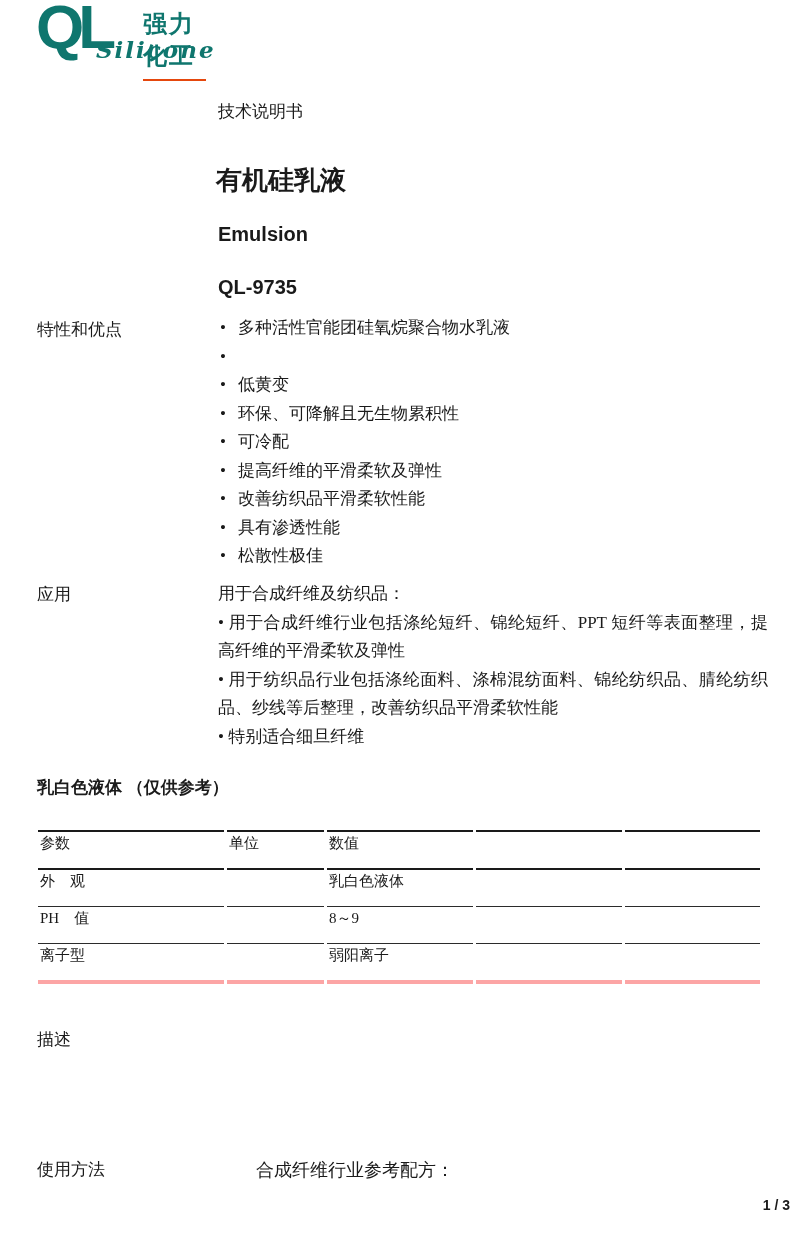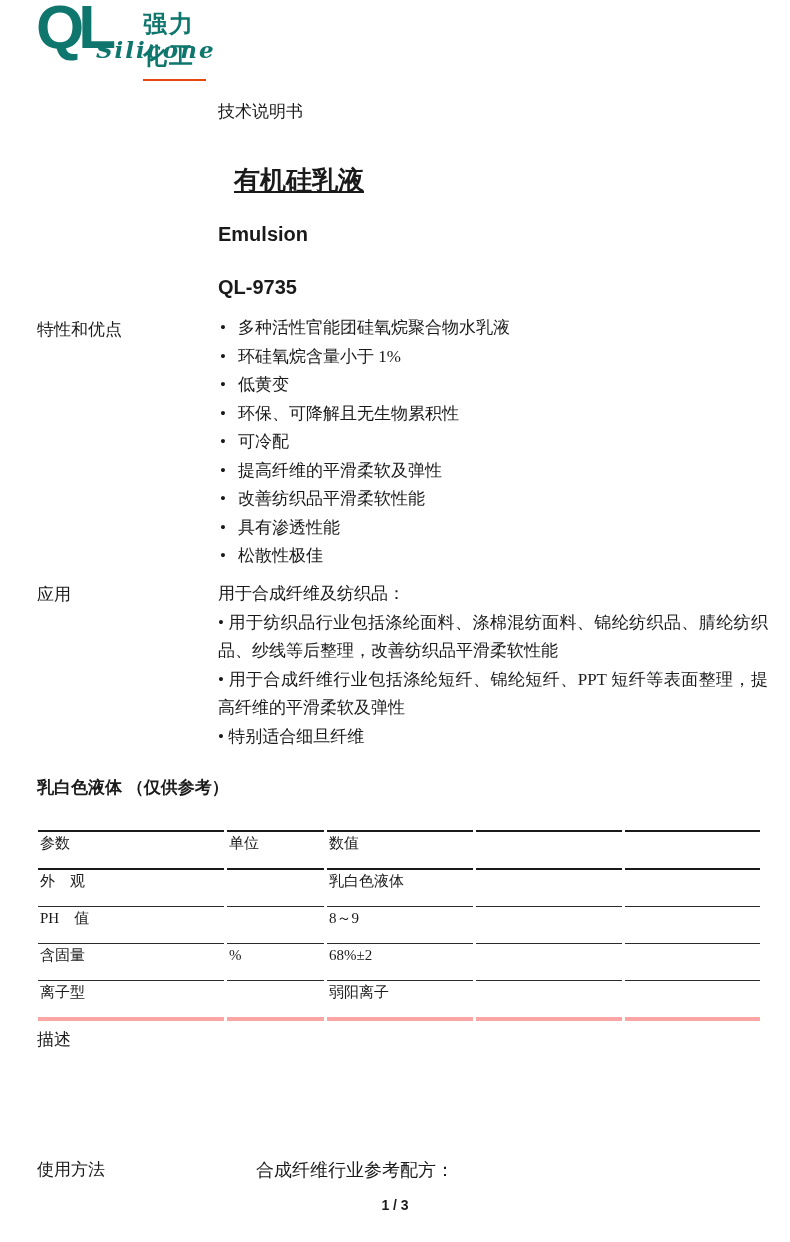--- a/index.html
+++ b/index.html
@@ -31,22 +31,22 @@
   }
   .logo-en {
     position: absolute; left: 60px; top: 34px;
     font-family: "DejaVu Serif", serif;
     font-style: italic; font-weight: bold; font-size: 23px;
     letter-spacing: 2px;
   }
   
   .doc-type { position: absolute; left: 218px; top: 100px; font-size: 17px; }
   .product-title {
-    position: absolute; left: 234px; top: 163px;
-    font-family: "Liberation Sans", sans-serif; font-weight: bold; font-size: 26px; text-decoration: underline;
+    position: absolute; left: 216px; top: 163px;
+    font-family: "Liberation Sans", sans-serif; font-weight: bold; font-size: 26px;
   }
   .product-subtitle {
     position: absolute; left: 218px; top: 223px;
     font-family: "Liberation Sans", sans-serif; font-weight: bold; font-size: 20px;
   }
   .product-code {
     position: absolute; left: 218px; top: 276px;
     font-family: "Liberation Sans", sans-serif; font-weight: bold; font-size: 20px;
   }
   
@@ -80,21 +80,21 @@
   .col-unit  { width: 97px; }
   .col-value { width: 146px; }
   .col-fill1 { width: 146px; }
   .col-fill2 { width: 135px; }
   
   .description { position: absolute; left: 256px; top: 1028px; width: 512px; font-size: 17.5px; line-height: 28px; text-align: justify; }
   .usage-body { position: absolute; left: 256px; top: 1158px; width: 512px; font-size: 18px; }
   
   .page-number {
     position: absolute; left: 0; top: 1197px; width: 100%;
-    text-align: center;
+    text-align: right;
     font-family: "Liberation Sans", sans-serif; font-weight: bold; font-size: 14px;
   }
 </style>
 </head>
 <body>
 
 <div class="page">
 
   <div class="logo">
     <span class="logo-ql">QL</span>
@@ -108,21 +108,20 @@
   <div class="product-code">QL-9735</div>
 
   <div class="label" style="top:318px">特性和优点</div>
   <ul class="features">
     <li>
         <span class="bullet">•</span>
         <span>多种活性官能团硅氧烷聚合物水乳液</span>
       </li>
     <li>
         <span class="bullet">•</span>
-        <span>环硅氧烷含量小于 1%</span>
       </li>
     <li>
         <span class="bullet">•</span>
         <span>低黄变</span>
       </li>
     <li>
         <span class="bullet">•</span>
         <span>环保、可降解且无生物累积性</span>
       </li>
     <li>
@@ -143,22 +142,22 @@
       </li>
     <li>
         <span class="bullet">•</span>
         <span>松散性极佳</span>
       </li>
   </ul>
 
   <div class="label" style="top:583px">应用</div>
   <div class="application">
     <p>用于合成纤维及纺织品：</p>
+    <p>• 用于合成纤维行业包括涤纶短纤、锦纶短纤、PPT 短纤等表面整理，提高纤维的平滑柔软及弹性</p>
     <p>• 用于纺织品行业包括涤纶面料、涤棉混纺面料、锦纶纺织品、腈纶纺织品、纱线等后整理，改善纺织品平滑柔软性能</p>
-    <p>• 用于合成纤维行业包括涤纶短纤、锦纶短纤、PPT 短纤等表面整理，提高纤维的平滑柔软及弹性</p>
     <p>• 特别适合细旦纤维</p>
   </div>
 
   <div class="props-heading">乳白色液体 （仅供参考）</div>
   <table class="props-table">
     <thead>
       <tr>
         <th class="col-param">参数</th>
         <th class="col-unit">单位</th>
         <th class="col-value">数值</th>
@@ -175,27 +174,20 @@
         <td></td>
       </tr>
       <tr>
         <td>PH　值</td>
         <td></td>
         <td>8～9</td>
         <td></td>
         <td></td>
       </tr>
       <tr>
-        <td>含固量</td>
-        <td>%</td>
-        <td>68%±2</td>
-        <td></td>
-        <td></td>
-      </tr>
-      <tr>
         <td>离子型</td>
         <td></td>
         <td>弱阳离子</td>
         <td></td>
         <td></td>
       </tr>
     </tbody>
   </table>
 
   <div class="label-bold" style="top:1028px">描述</div>

